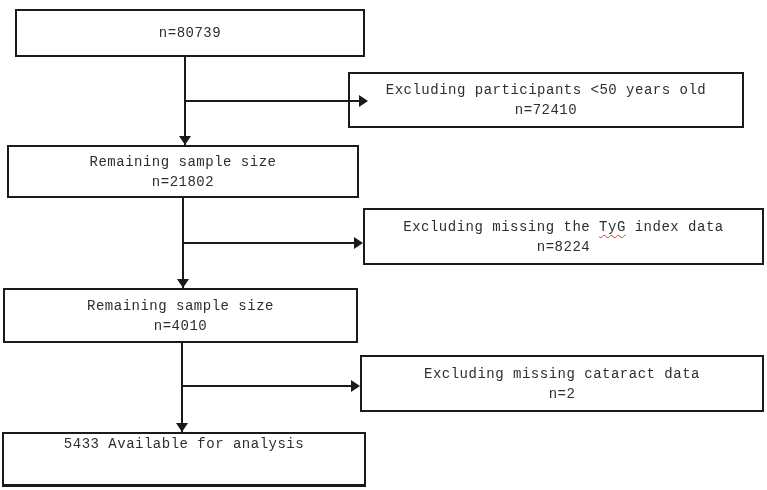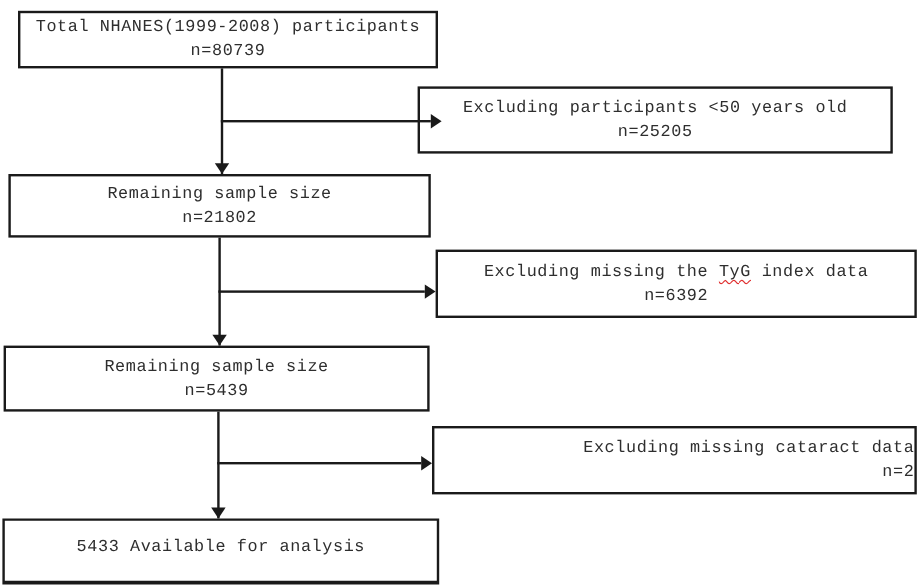--- a/index.html
+++ b/index.html
@@ -24,23 +24,23 @@
     align-items: center;
     text-align: center;
     line-height: 20px;
     letter-spacing: 0.5px;
   }
   #b-total      { left: 15px;  top: 9px;   width: 350px; height: 48px; }
   #r-age        { left: 348px; top: 72px;  width: 396px; height: 56px; }
   #b-remain1    { left: 7px;   top: 145px; width: 352px; height: 53px; }
   #r-tyg        { left: 363px; top: 208px; width: 401px; height: 57px; }
   #b-remain2    { left: 3px;   top: 288px; width: 355px; height: 55px; }
-  #r-cataract   { left: 360px; top: 355px; width: 404px; height: 57px; align-items: flex-end; }
+  #r-cataract   { left: 360px; top: 355px; width: 404px; height: 57px; }
   #b-final      { left: 2px;   top: 432px; width: 364px; height: 55px;
-                  justify-content: flex-start; padding-top: 12px;
+                  justify-content: flex-start; 
                   border-bottom-width: 3px; }
   .vline, .hline {
     position: absolute;
     background: var(--border, #1a1a1a);
   }
   .vline { width: 2px; }
   .hline { height: 2px; }
   #v1 { left: 184px; top: 57px;  height: 88px; }
   #h1 { left: 184px; top: 100px; width: 175px; }
   #v2 { left: 182px; top: 198px; height: 90px; }
@@ -74,46 +74,45 @@
     text-decoration-thickness: 1px;
     text-underline-offset: 3px;
   }
 </style>
 </head>
 <body>
 
 <div class="canvas">
 
   <div class="box" id="b-total">
-    <div>Total NHANES(1999-2008) participants</div>
     <div>n=80739</div>
   </div>
 
   <div class="box" id="b-remain1">
     <div>Remaining sample size</div>
     <div>n=21802</div>
   </div>
 
   <div class="box" id="b-remain2">
     <div>Remaining sample size</div>
-    <div>n=5439</div>
+    <div>n=4010</div>
   </div>
 
   <div class="box" id="b-final">
     <div>5433 Available for analysis</div>
   </div>
 
   <div class="box" id="r-age">
     <div>Excluding participants &lt;50 years old</div>
-    <div>n=25205</div>
+    <div>n=72410</div>
   </div>
 
   <div class="box" id="r-tyg">
     <div><span>Excluding missing the </span><span class="misspelled">TyG</span><span> index data</span></div>
-    <div>n=6392</div>
+    <div>n=8224</div>
   </div>
 
   <div class="box" id="r-cataract">
     <div>Excluding missing cataract data</div>
     <div>n=2</div>
   </div>
 
   <div class="vline" id="v1"></div>
   <div class="hline" id="h1"></div>
   <div class="arrow-down" id="a1"></div>

